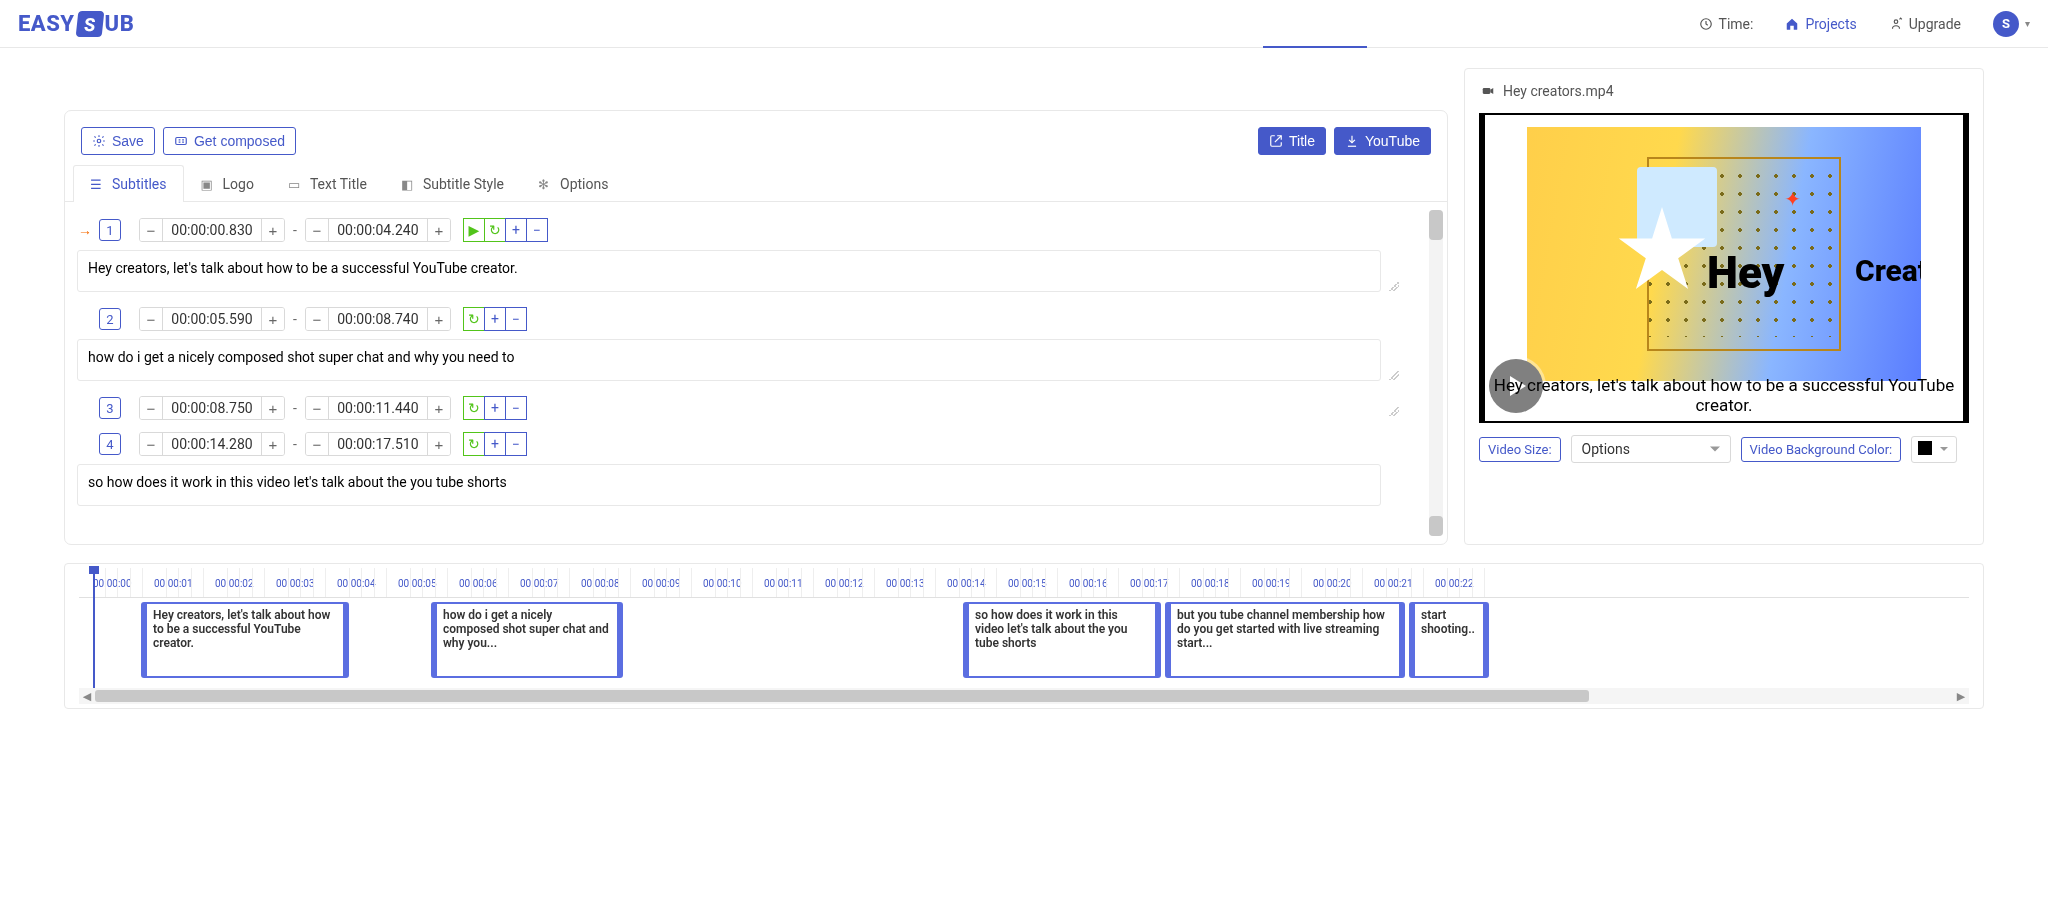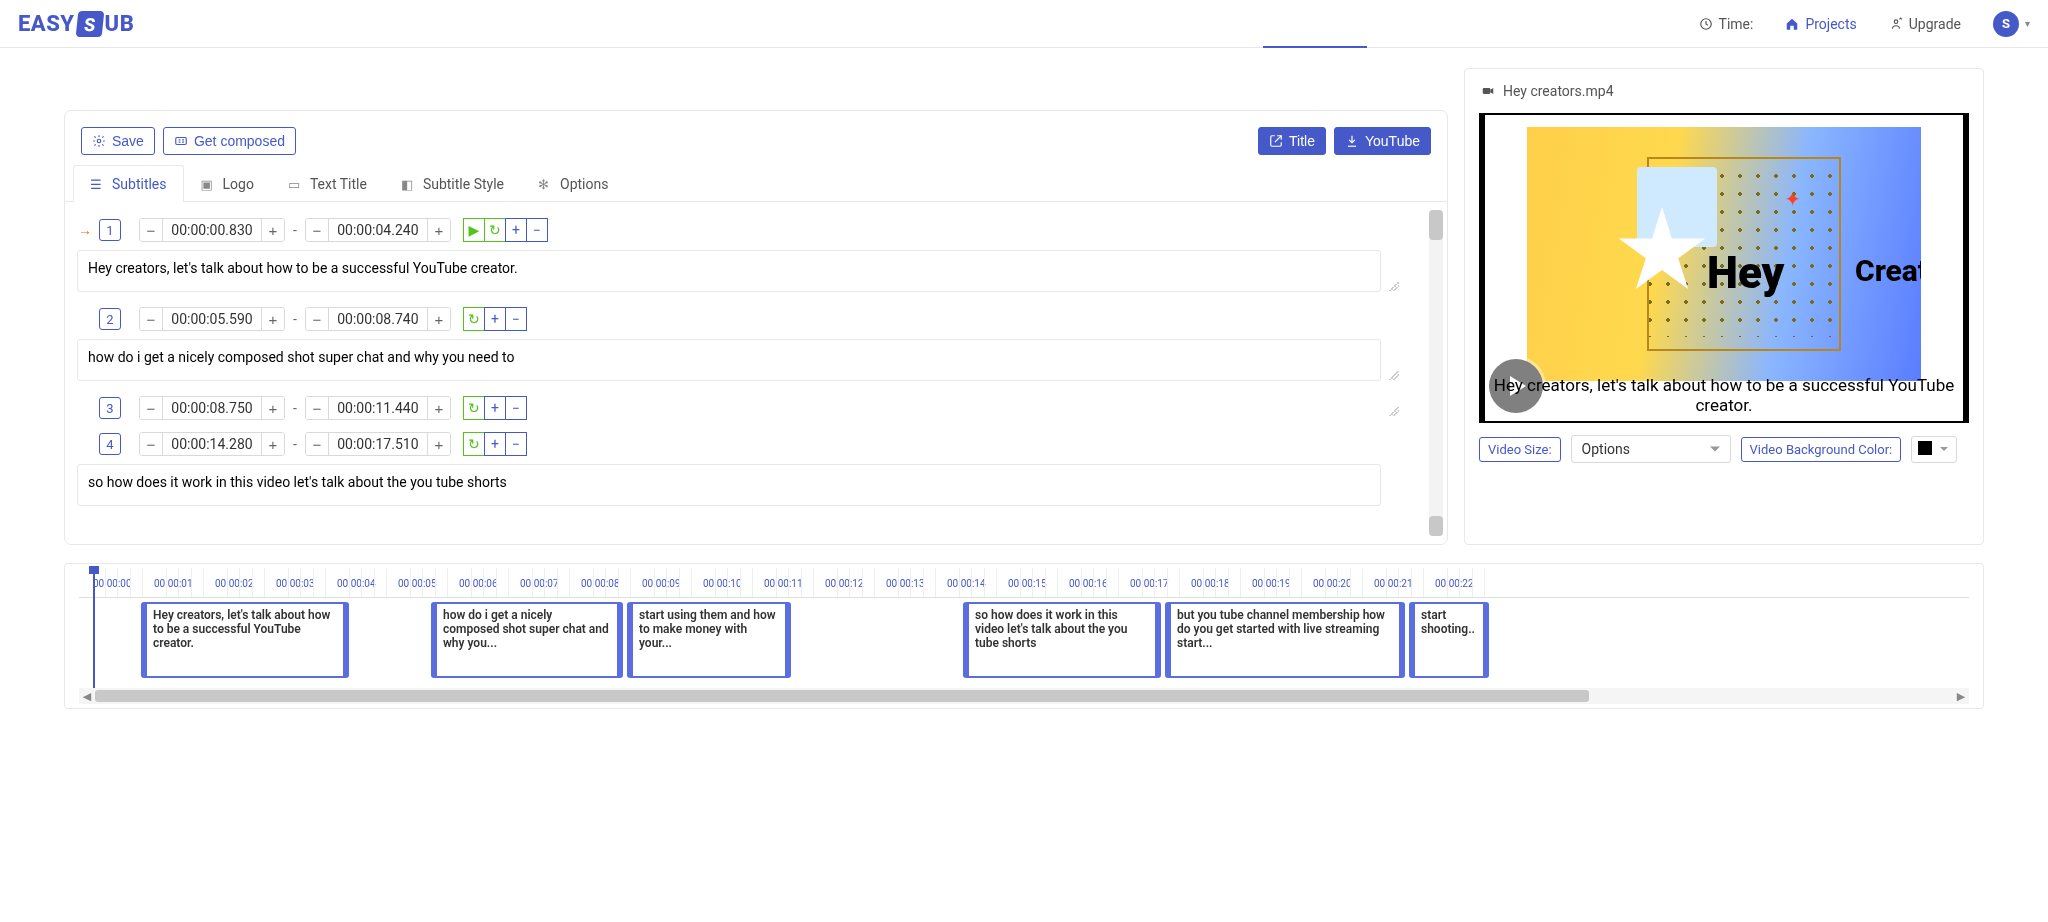--- a/index.html
+++ b/index.html
@@ -465,21 +465,20 @@
       <div class="minor" style="left: 1343.8px;"></div>
       <div class="tick" style="left: 1356px;">00:00:22</div>
       <div class="minor" style="left: 1368.2px;"></div>
       <div class="minor" style="left: 1380.4px;"></div>
       <div class="minor" style="left: 1392.6px;"></div>
       <div class="minor" style="left: 1404.8px;"></div>
     </div>
   <div class="track" id="track">
       <div class="clip" style="left: 62px; width: 208px;">Hey creators, let's talk about how to be a successful YouTube creator.</div>
       <div class="clip" style="left: 352px; width: 192px;">how do i get a nicely composed shot super chat and why you...</div>
-      <div class="clip" style="left: 548px; width: 164px;">start using them and how to make money with your...</div>
       <div class="clip" style="left: 884px; width: 198px;">so how does it work in this video let's talk about the you tube shorts</div>
       <div class="clip" style="left: 1086px; width: 240px;">but you tube channel membership how do you get started with live streaming start...</div>
       <div class="clip" style="left: 1330px; width: 80px;">start shooting..</div>
     </div>
   <div class="hscroll">
     <div class="arrow l">◀</div>
     <div class="thumb"></div>
     <div class="arrow r">▶</div>
   </div>
 </div>

